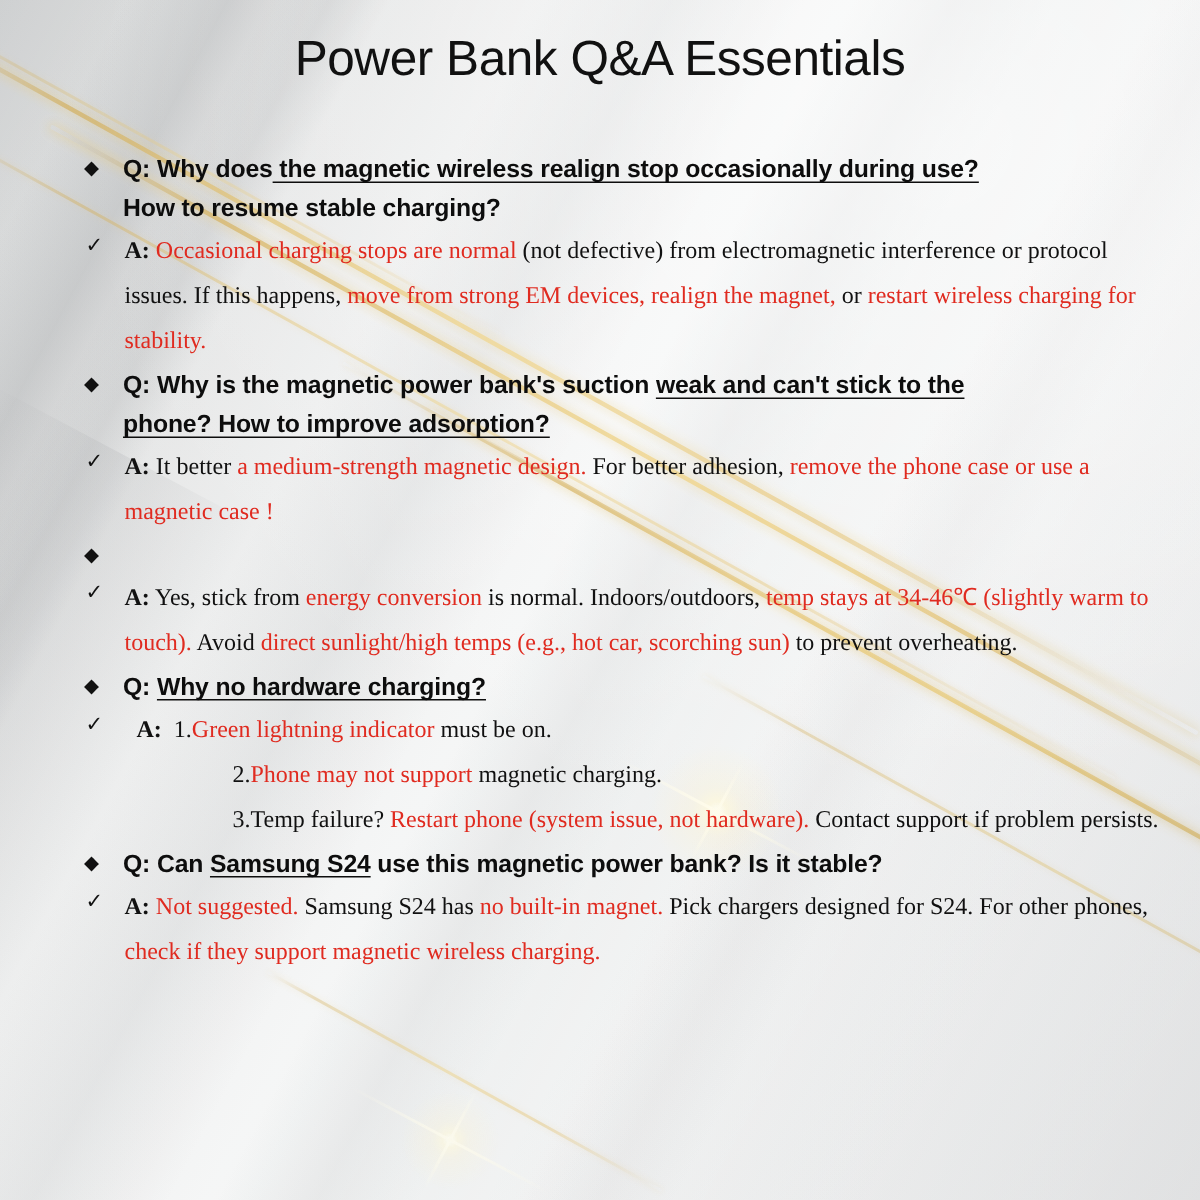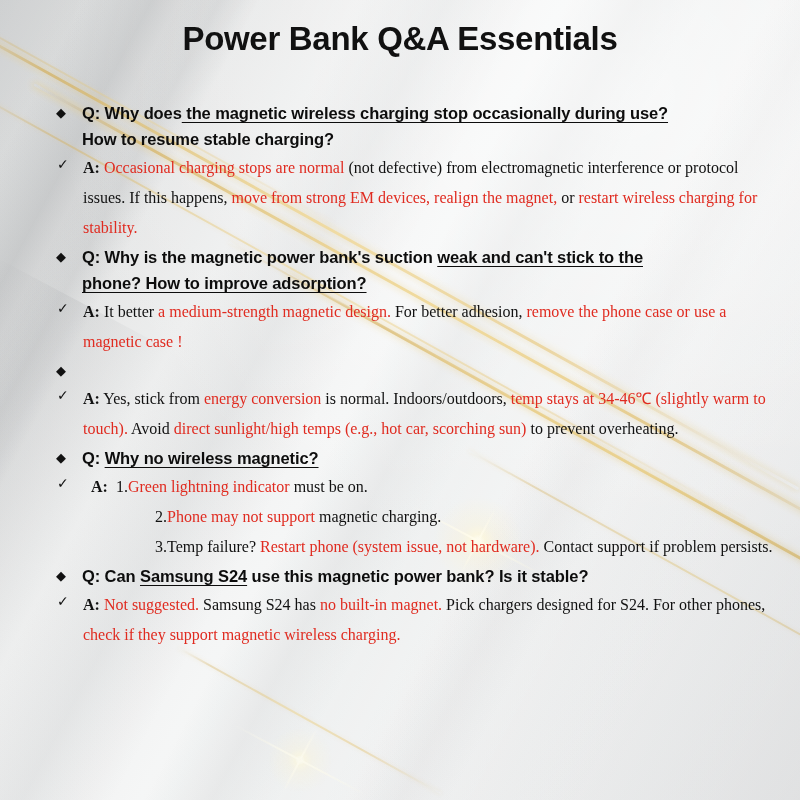--- a/index.html
+++ b/index.html
@@ -53,21 +53,21 @@
                linear-gradient(300deg,rgba(160,163,166,.30) 0%,rgba(160,163,166,0) 38%);
   }
 
   
   #content{position:absolute;inset:0;padding:0;}
 
   .title{
     position:absolute;left:0;right:0;top:20px;
     text-align:center;
     font-family:"Liberation Sans", sans-serif;
-    font-weight:bold;
+    font-weight:normal;
     font-size:33px;
     letter-spacing:-0.3px;
     color:#111;
   }
 
   .qa-list{position:absolute;left:56px;right:26px;top:100px;}
 
   .row{display:flex;align-items:flex-start;}
   .marker{
     width:26px;flex:0 0 26px;
@@ -132,21 +132,21 @@
   <div class="vignette"></div>
 
   <div id="content">
 
     <div class="title">Power Bank Q&amp;A Essentials</div>
 
     <div class="qa-list">
 
       <div class="row q-block">
         <span class="marker dia">◆</span>
-        <span class="q-text"><span>Q:</span><span> Why does</span><span class="u"> the magnetic wireless charging stop occasionally during use?</span><br><span>How to resume stable charging?</span></span>
+        <span class="q-text"><span>Q:</span><span> Why does</span><span class="u"> the magnetic wireless realign stop occasionally during use?</span><br><span>How to resume stable charging?</span></span>
       </div>
       <div class="row a-block">
         <span class="marker chk">✓</span>
         <span class="a-text"><span class="lbl">A:</span><span class="r"> Occasional charging stops are normal</span><span> (not defective) from electromagnetic interference or protocol issues. If this happens, </span><span class="r">move from strong EM devices, realign the magnet,</span><span> or </span><span class="r">restart wireless charging for stability.</span></span>
       </div>
 
       <div class="row q-block">
         <span class="marker dia">◆</span>
         <span class="q-text"><span>Q:</span><span> Why is the magnetic power bank's suction </span><span class="u">weak and can't stick to the</span><br><span class="u">phone? How to improve adsorption?</span></span>
       </div>
@@ -158,21 +158,21 @@
       <div class="row q-block">
         <span class="marker dia">◆</span>
       </div>
       <div class="row a-block">
         <span class="marker chk">✓</span>
         <span class="a-text"><span class="lbl">A:</span><span> Yes, stick from </span><span class="r">energy conversion</span><span> is normal. Indoors/outdoors, </span><span class="r">temp stays at 34-46℃ (slightly warm to touch).</span><span>  Avoid </span><span class="r">direct sunlight/high temps (e.g., hot car, scorching sun)</span><span> to prevent overheating.</span></span>
       </div>
 
       <div class="row q-block">
         <span class="marker dia">◆</span>
-        <span class="q-text"><span>Q:</span><span> </span><span class="u">Why no wireless magnetic?</span></span>
+        <span class="q-text"><span>Q:</span><span> </span><span class="u">Why no hardware charging?</span></span>
       </div>
       <div class="row a-block">
         <span class="marker chk">✓</span>
         <span class="a-text a-indent"><span class="lbl">A:</span>&nbsp;&nbsp;<span>1.</span><span class="r">Green lightning indicator</span><span> must be on.</span><span class="num-ind"><span>2.</span><span class="r">Phone may not support</span><span> magnetic charging.</span></span><span class="num-ind"><span>3.</span><span>Temp failure? </span><span class="r">Restart phone (system issue, not hardware).</span><span> Contact support if problem persists.</span></span></span>
       </div>
 
       <div class="row q-block">
         <span class="marker dia">◆</span>
         <span class="q-text"><span>Q:</span><span> Can </span><span class="u">Samsung S24</span><span> use this magnetic power bank? Is it stable?</span></span>
       </div>

